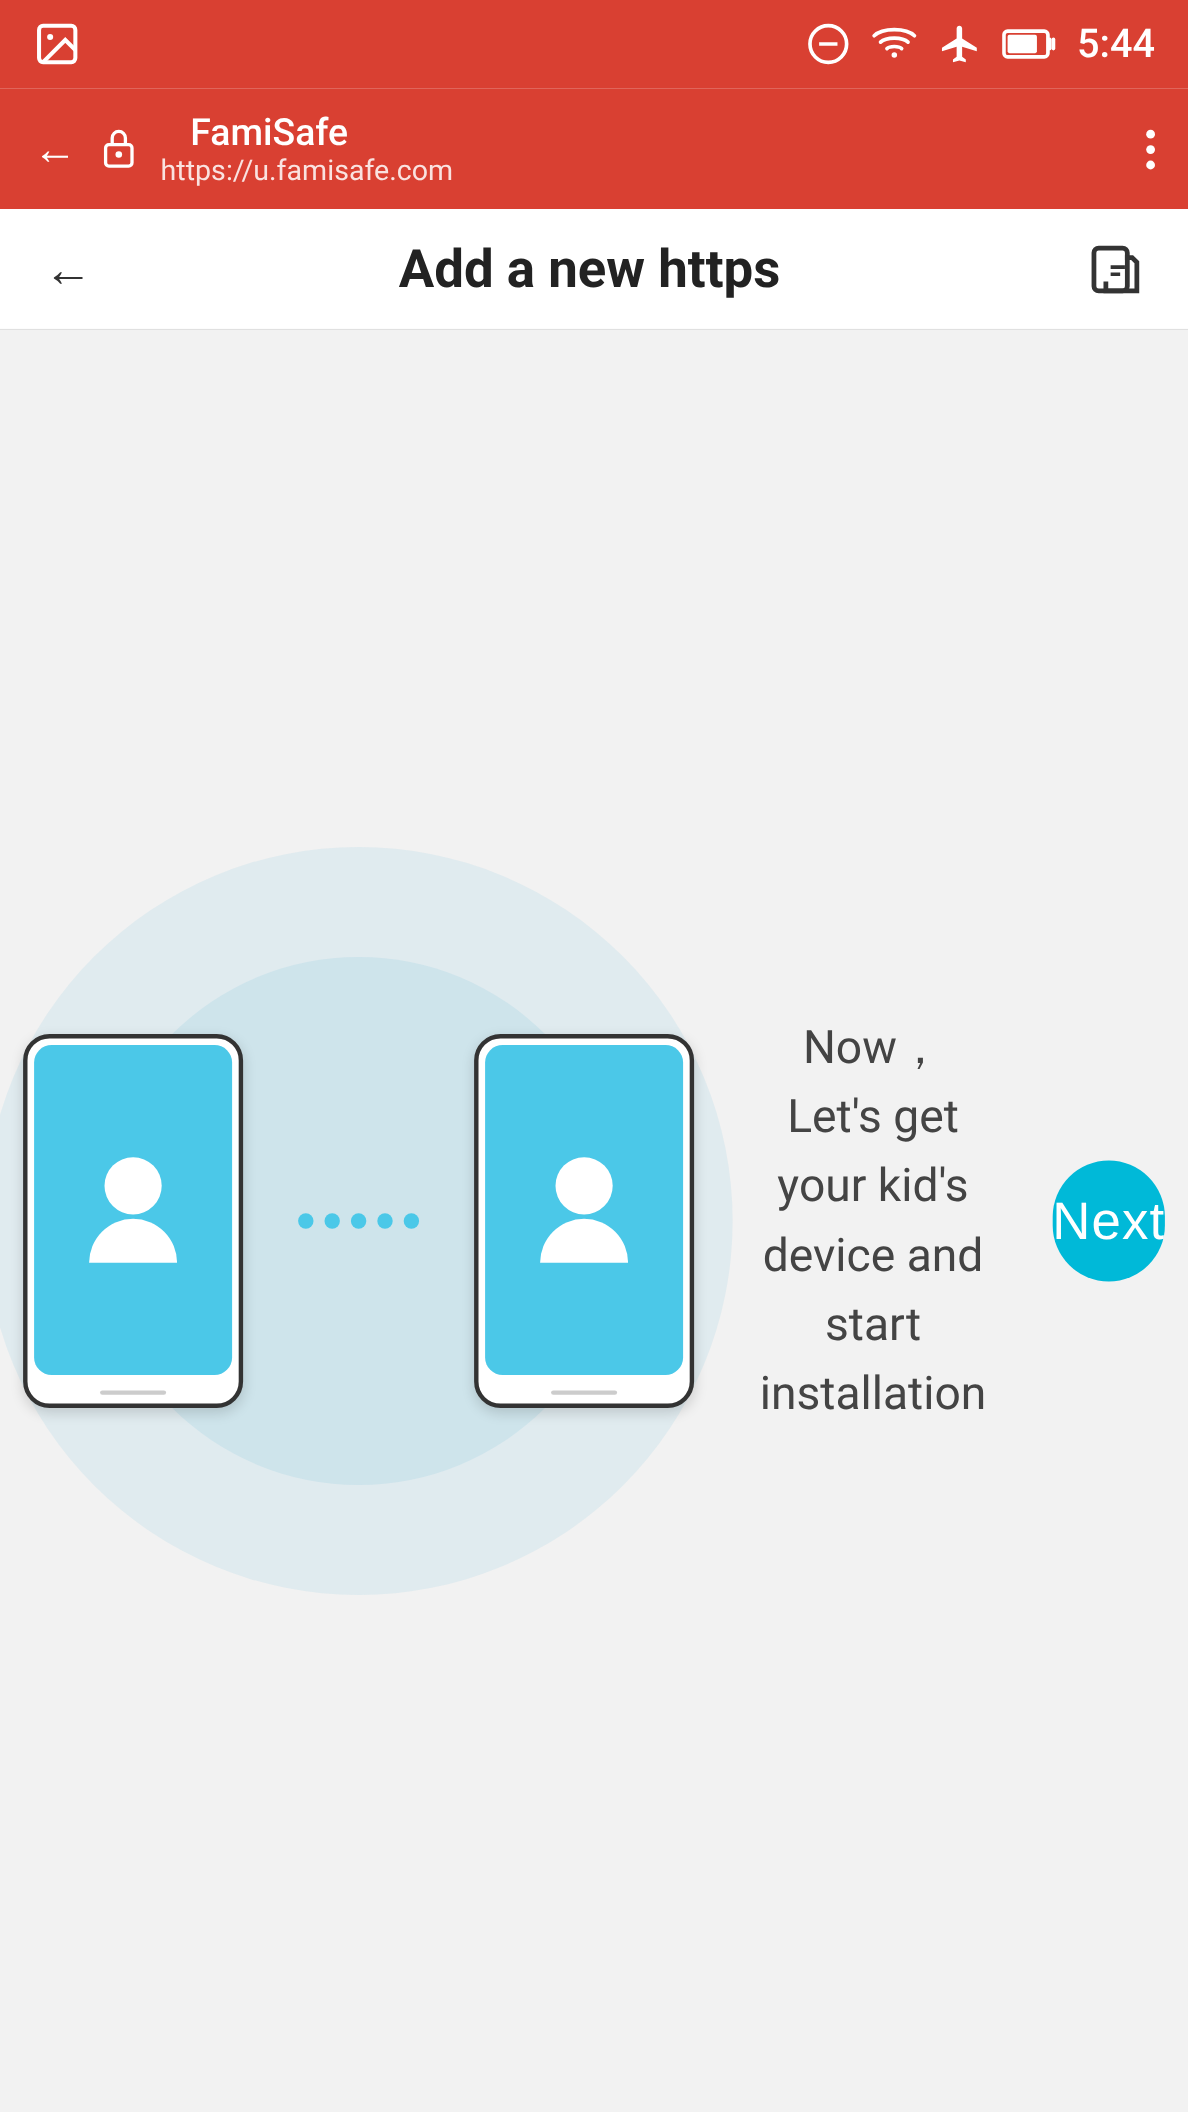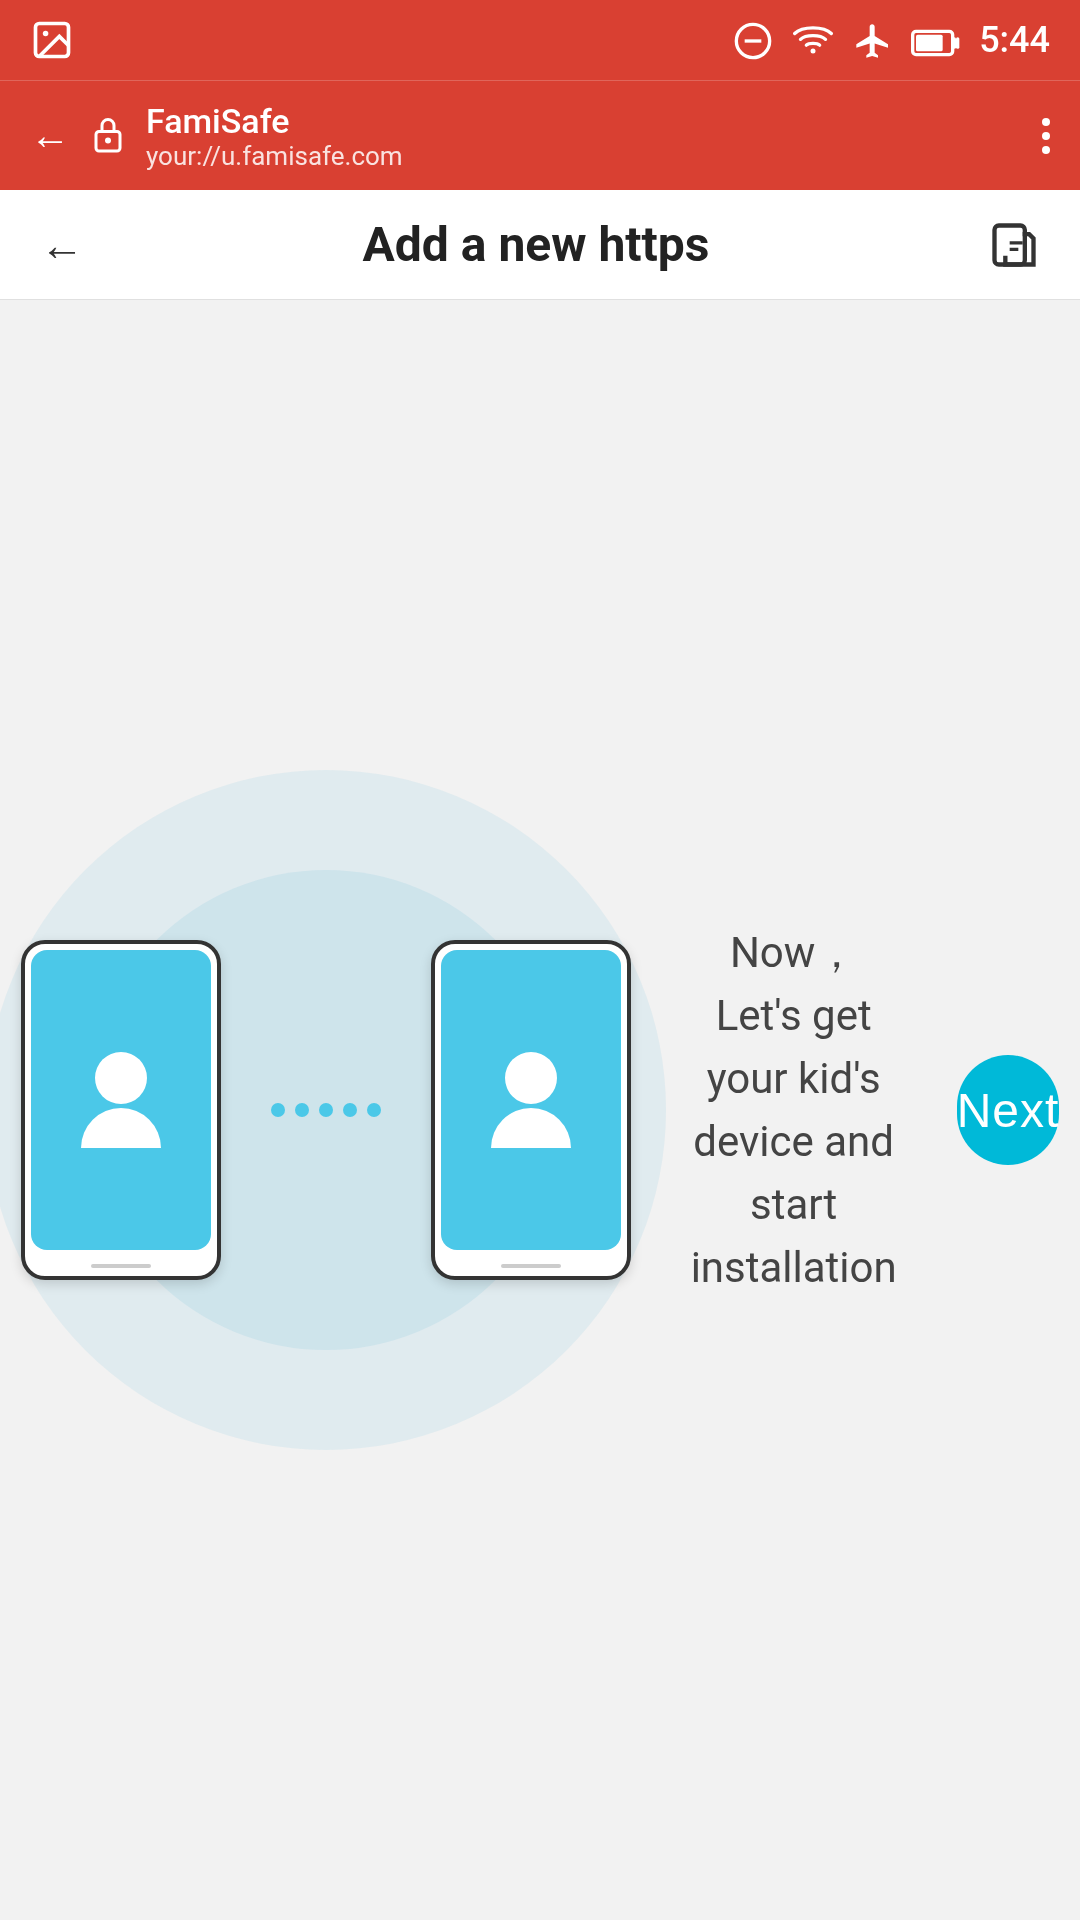--- a/index.html
+++ b/index.html
@@ -28,21 +28,21 @@
       padding: 0 30px;
     }
 
     .status-bar-left {
       display: flex;
       align-items: center;
     }
 
     .status-bar-right {
       display: flex;
-      align-items: flex-end;
+      align-items: center;
       gap: 18px;
     }
 
     .status-time {
       color: white;
       font-size: 36px;
       font-weight: 500;
     }
 
     
@@ -64,20 +64,21 @@
     }
 
     .browser-info {
       flex: 1;
     }
 
     .browser-title {
       color: white;
       font-size: 34px;
       font-weight: 500;
+      margin-left: 27px;
     }
 
     .browser-url {
       color: rgba(255,255,255,0.85);
       font-size: 26px;
     }
 
     .browser-menu {
       color: white;
       font-size: 40px;
@@ -307,21 +308,21 @@
 
 <div class="browser-bar">
   <span class="browser-back-arrow">←</span>
   <svg width="36" height="44" viewBox="0 0 24 28" fill="white">
     <rect x="4" y="11" width="16" height="13" rx="2" stroke="white" stroke-width="2" fill="none"></rect>
     <path d="M8 11V7a4 4 0 0 1 8 0v4" stroke="white" stroke-width="2" fill="none"></path>
     <circle cx="12" cy="17" r="2" fill="white"></circle>
   </svg>
   <div class="browser-info">
     <div class="browser-title">FamiSafe</div>
-    <div class="browser-url">your://u.famisafe.com</div>
+    <div class="browser-url">https://u.famisafe.com</div>
   </div>
   <div class="browser-menu">
     <div class="menu-dot"></div>
     <div class="menu-dot"></div>
     <div class="menu-dot"></div>
   </div>
 </div>
 
 <div class="page-header">
   <span class="page-back-arrow">←</span>

